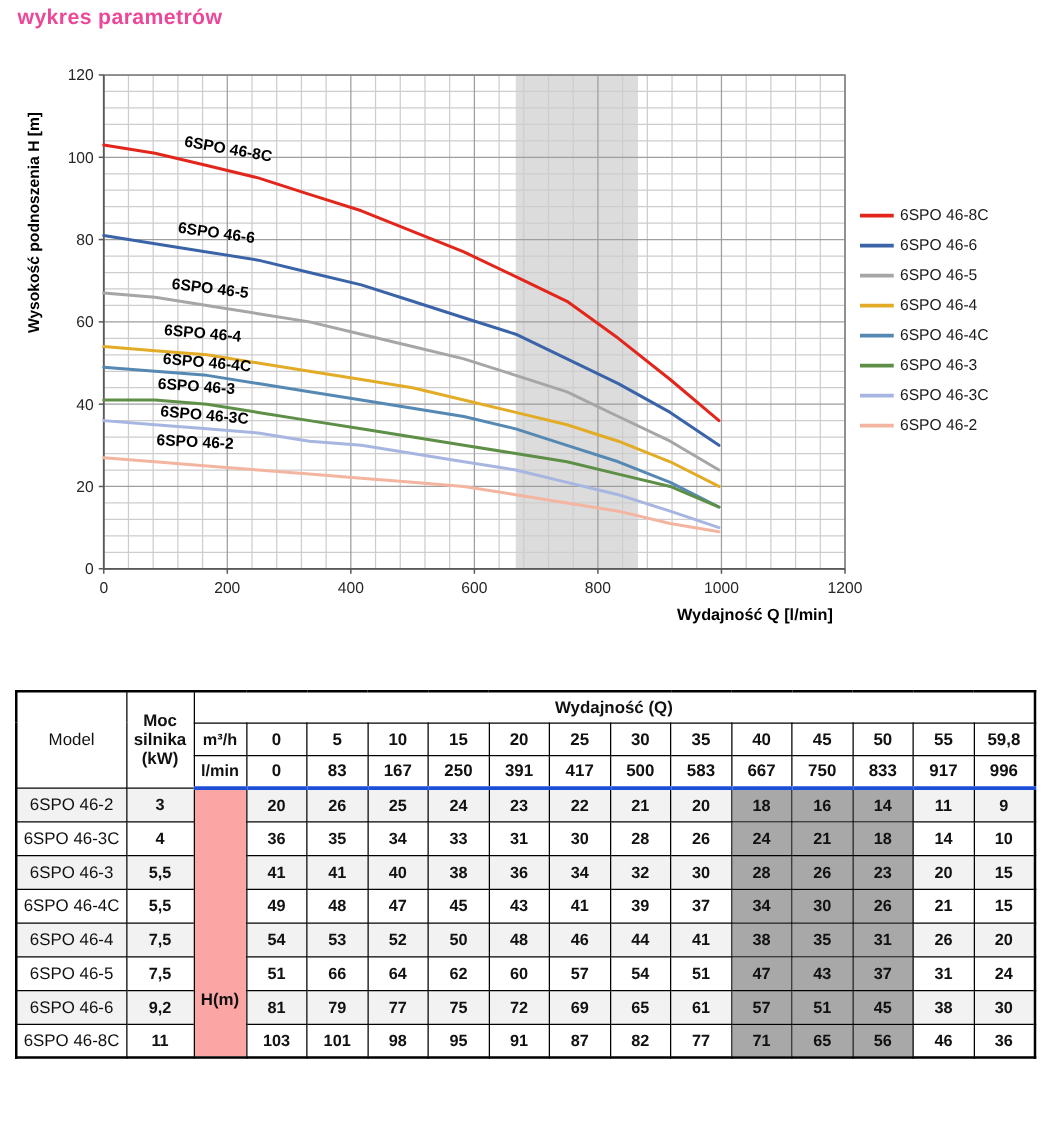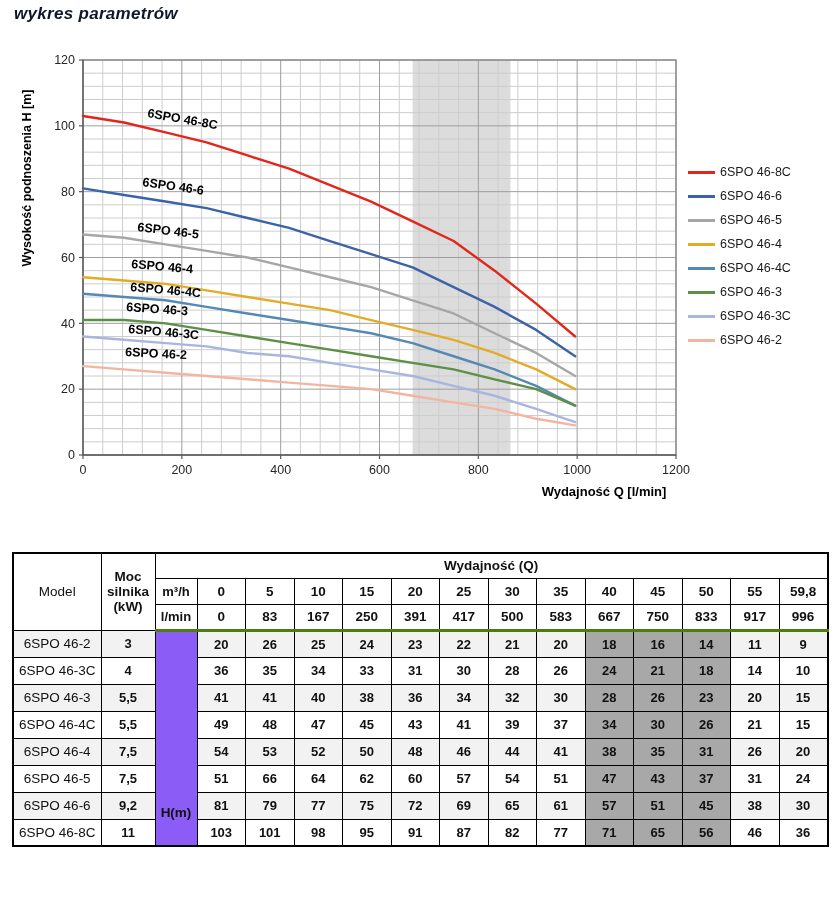--- a/index.html
+++ b/index.html
@@ -13,32 +13,32 @@
   .lg-line{display:inline-block;width:27px;height:3px;margin-right:5px;flex:0 0 auto;}
   .lg-text{font-size:12.5px;color:#1a1a1a;white-space:nowrap;}
   #param-table{position:absolute;left:12px;top:552px;width:814px;border-collapse:collapse;table-layout:fixed;
                border:2px solid #000;font-size:13px;color:#111;}
   #param-table th,#param-table td{border:1px solid #000;text-align:center;vertical-align:middle;padding:0;overflow:hidden;}
   #param-table thead tr.h-top{height:25px;}
   #param-table thead tr.h-m3h,#param-table thead tr.h-lmin{height:26px;}
   #param-table tbody tr{height:27px;}
   #param-table thead th{font-weight:bold;font-size:13.5px;}
   #param-table .unit-th{font-size:13px;}
-  #param-table thead tr.h-lmin th{border-bottom:3px solid #4d7c0f;}
+  #param-table thead tr.h-lmin th{border-bottom:3px solid #1d4ed8;}
   #param-table .model-th{font-weight:normal;font-size:13.5px;}
   #param-table .power-td{font-weight:bold;}
   #param-table td.val{font-weight:600;}
   #param-table tr.alt .stripe{background:#f2f2f2;}
   #param-table td.hl{background:#a8a8a8 !important;}
-  #param-table td.hm-cell{background:#8b5cf6;font-weight:bold;font-size:13.5px;vertical-align:bottom;padding-bottom:25px;}
+  #param-table td.hm-cell{background:#fca5a5;font-weight:bold;font-size:13.5px;vertical-align:bottom;padding-bottom:38px;}
 </style>
 </head>
 <body>
 
-<h1 class="page-title" style="color: #0f172a; font-style: italic;">wykres parametrów</h1>
+<h1 class="page-title" style="color: #ec4899;">wykres parametrów</h1>
 
 <div id="chart-wrap">
   <svg id="chart-svg" width="838" height="512">
       <rect x="412.6091666666667" y="60" width="97.84499999999997" height="395" fill="#dcdcdc"></rect>
       <line x1="102.76666666666667" y1="60" x2="102.76666666666667" y2="455" stroke="#cdcdcd" stroke-width="1"></line>
       <line x1="122.53333333333333" y1="60" x2="122.53333333333333" y2="455" stroke="#cdcdcd" stroke-width="1"></line>
       <line x1="142.3" y1="60" x2="142.3" y2="455" stroke="#cdcdcd" stroke-width="1"></line>
       <line x1="162.06666666666666" y1="60" x2="162.06666666666666" y2="455" stroke="#cdcdcd" stroke-width="1"></line>
       <line x1="201.6" y1="60" x2="201.6" y2="455" stroke="#cdcdcd" stroke-width="1"></line>
       <line x1="221.36666666666667" y1="60" x2="221.36666666666667" y2="455" stroke="#cdcdcd" stroke-width="1"></line>

